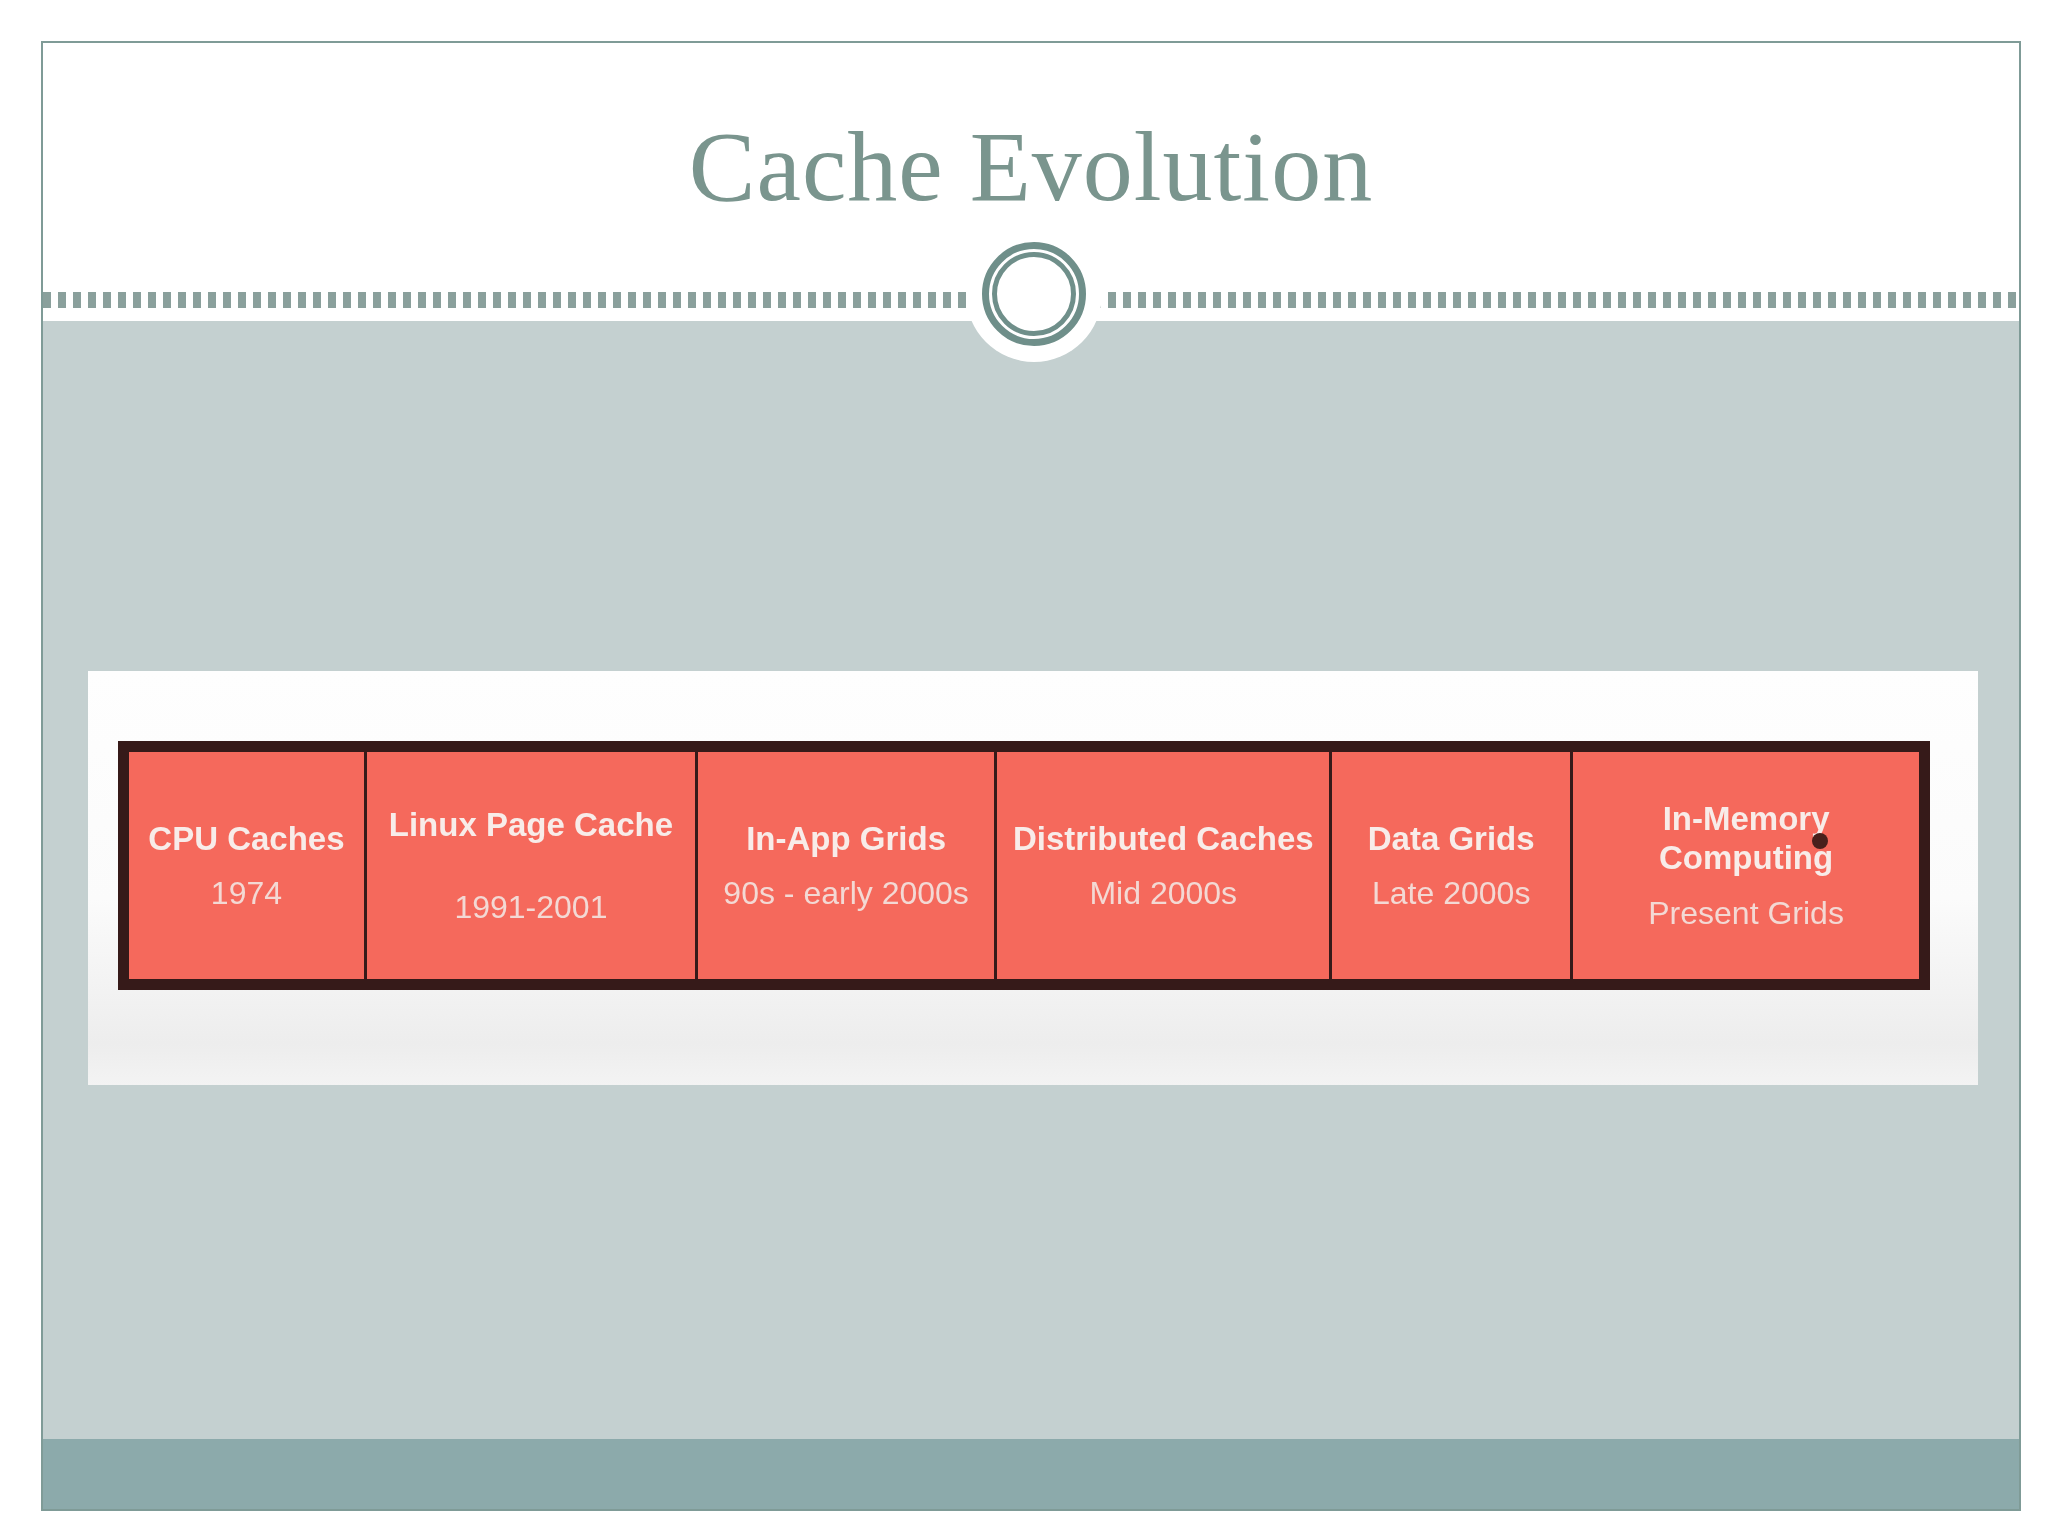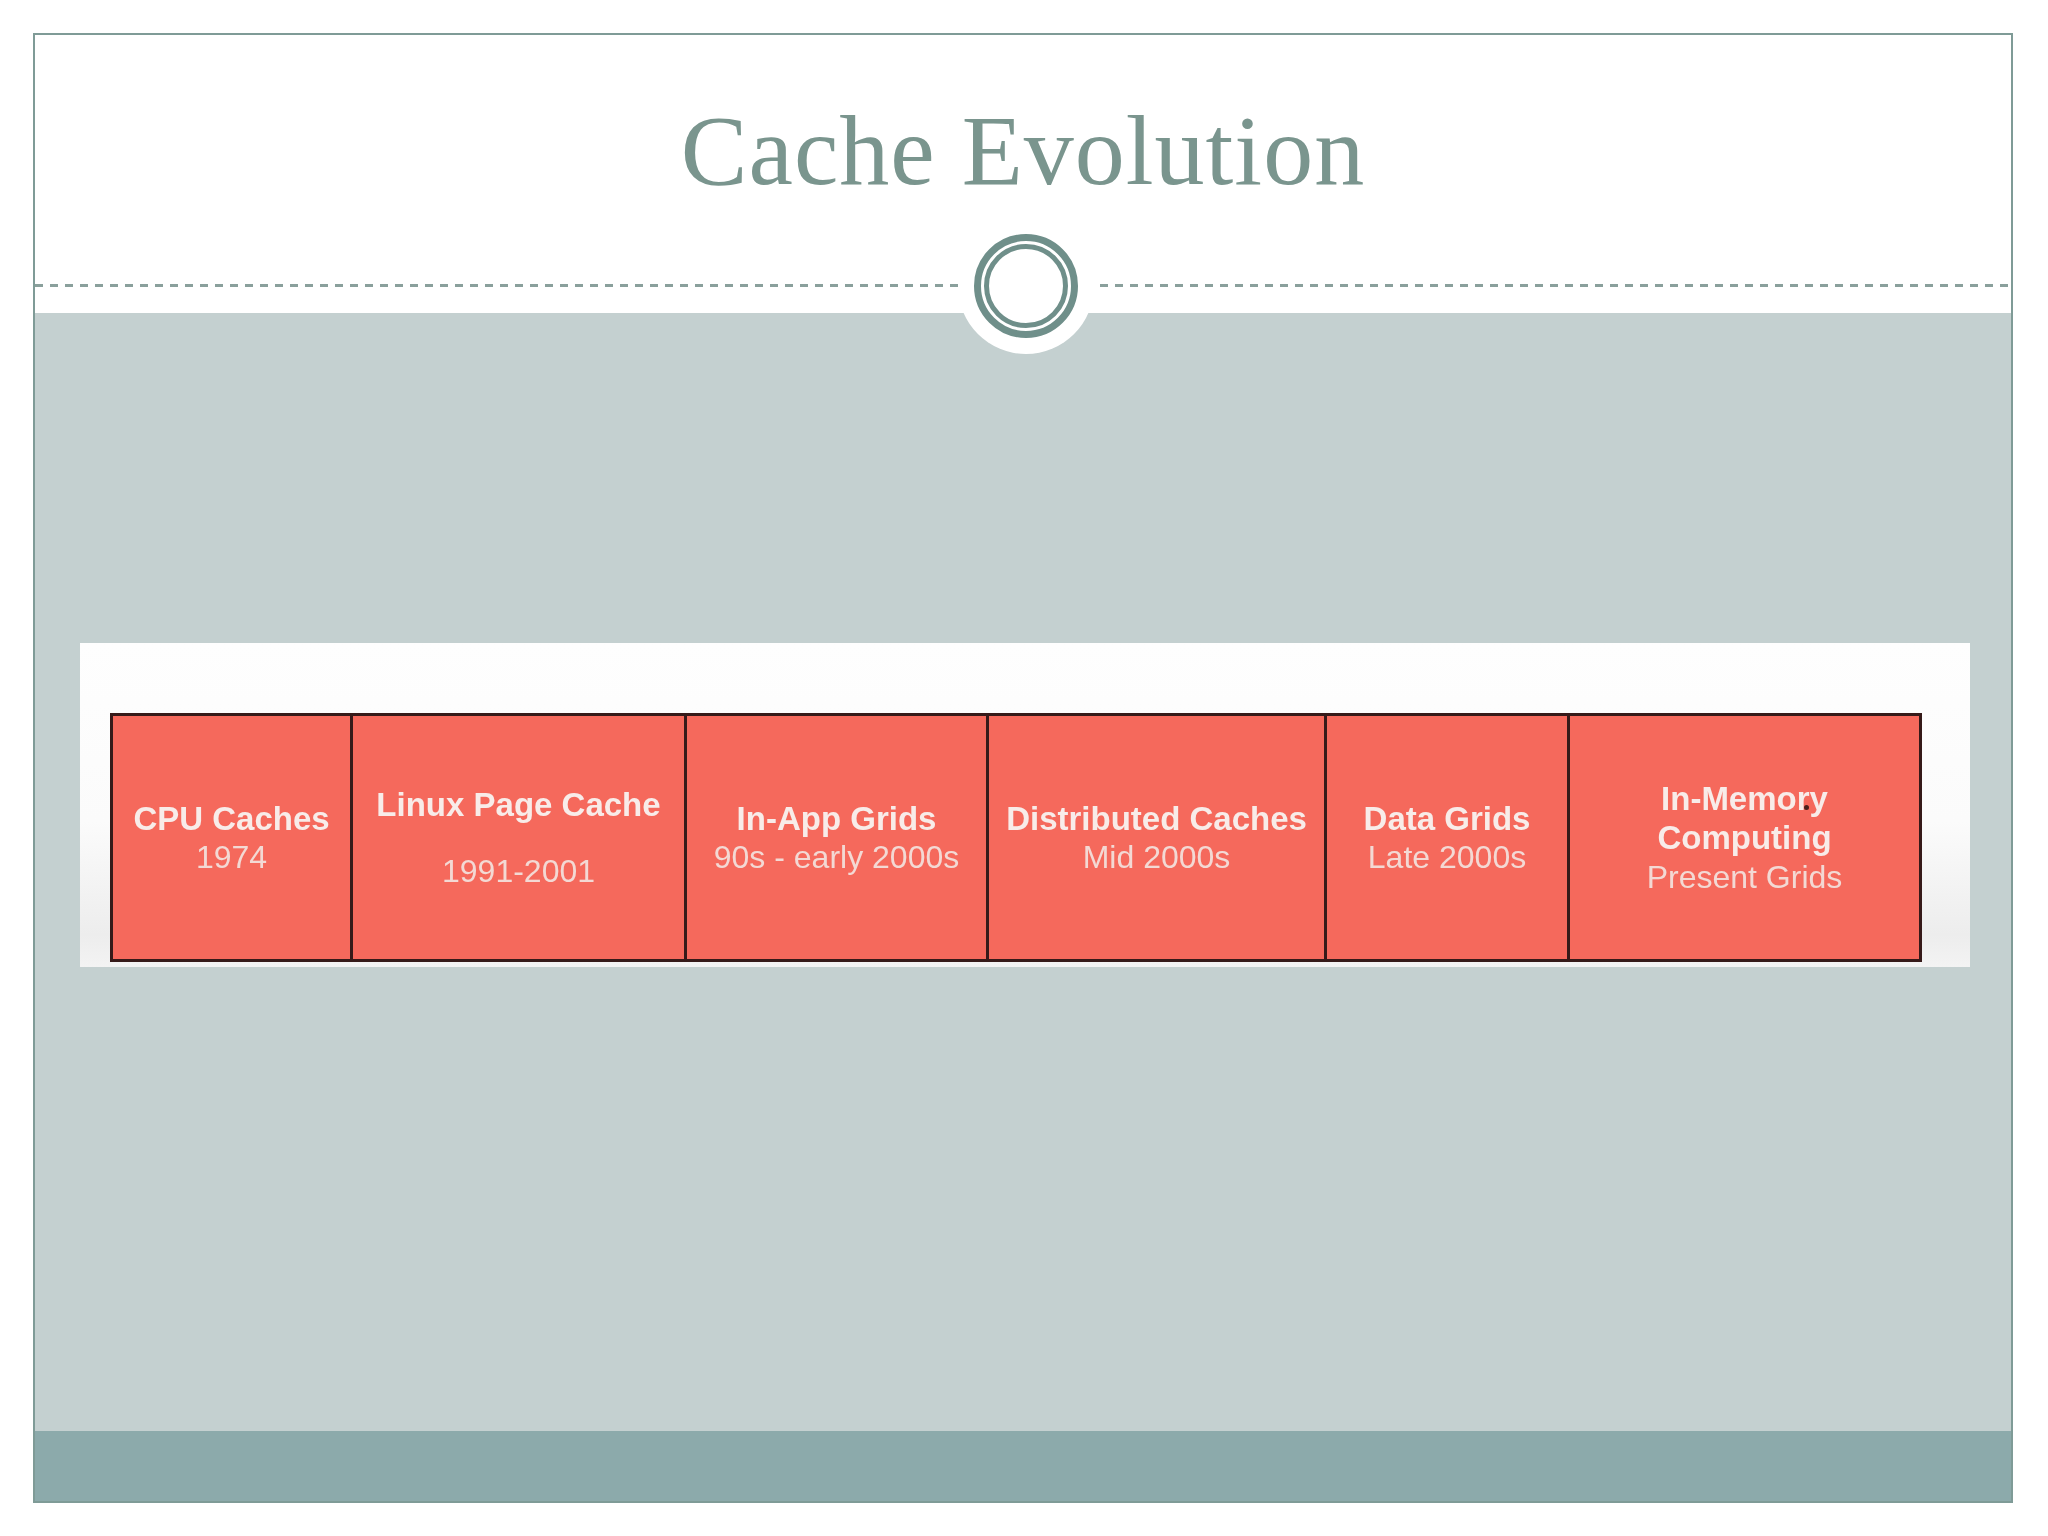--- a/index.html
+++ b/index.html
@@ -1,15 +1,15 @@
 <!DOCTYPE html>
 <html><head>
 <meta charset="utf-8">
 <style>
-  * { margin: 0; padding: 0; box-sizing: border-box; }
+  * { margin: 0; padding: 8px; box-sizing: border-box; }
   html, body { width: 2048px; height: 1536px; background: #ffffff; overflow: hidden; }
   body { font-family: "Liberation Sans", sans-serif; position: relative; }
 
   .slide {
     position: absolute;
     left: 33px; top: 33px;
     width: 1980px; height: 1470px;
     border: 2px solid #7f9b97;
     background: #ffffff;
   }
@@ -69,22 +69,22 @@
   }
   .ring-inner {
     left: 949px; top: 209px;
     width: 84px; height: 84px;
     border: 5px solid #6f8f8a;
   }
 
   
   .timeline-strip {
     position: absolute;
-    left: 45px; top: 608px;
-    width: 1890px; height: 324px;
+    left: 45px; top: 628px;
+    width: 1890px; height: 414px;
     background: linear-gradient(180deg, #fefefe 0%, #fbfbfb 55%, #ededed 90%, #f3f3f3 100%);
     z-index: 5;
   }
 
   
   .timeline-row {
     position: absolute;
     left: 30px; top: 70px;
     width: 1812px; height: 249px;
     display: flex;

